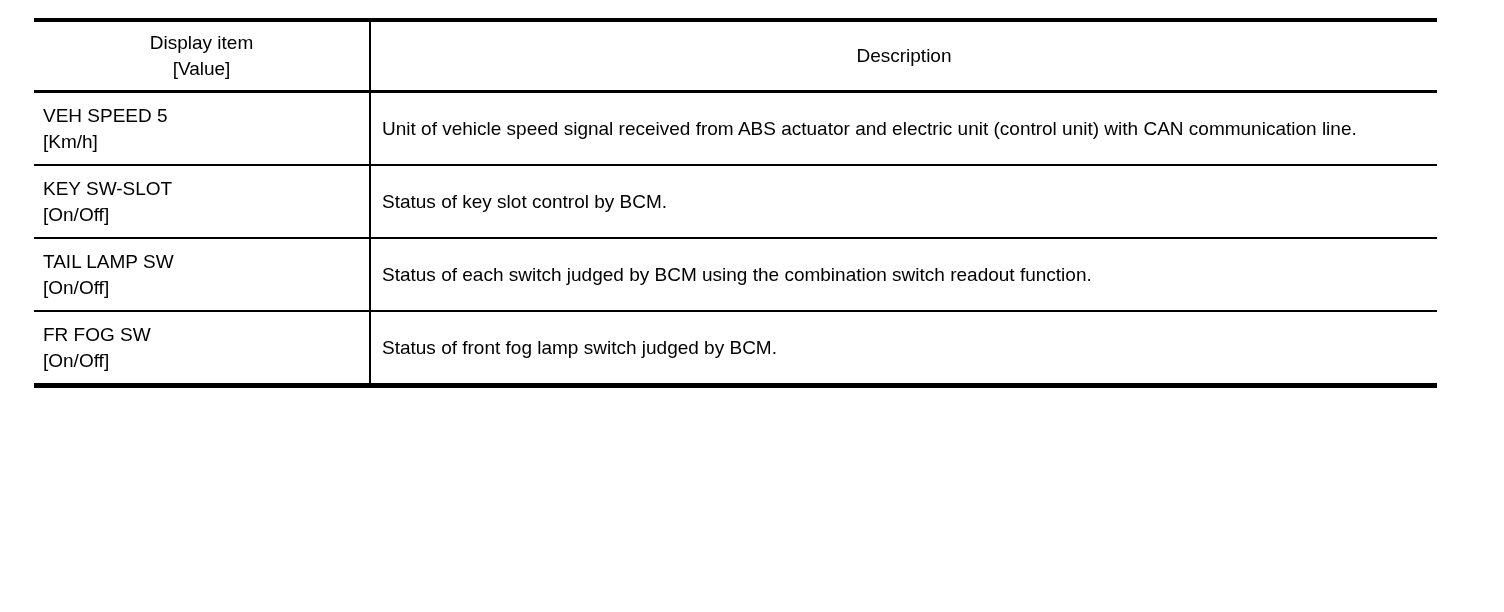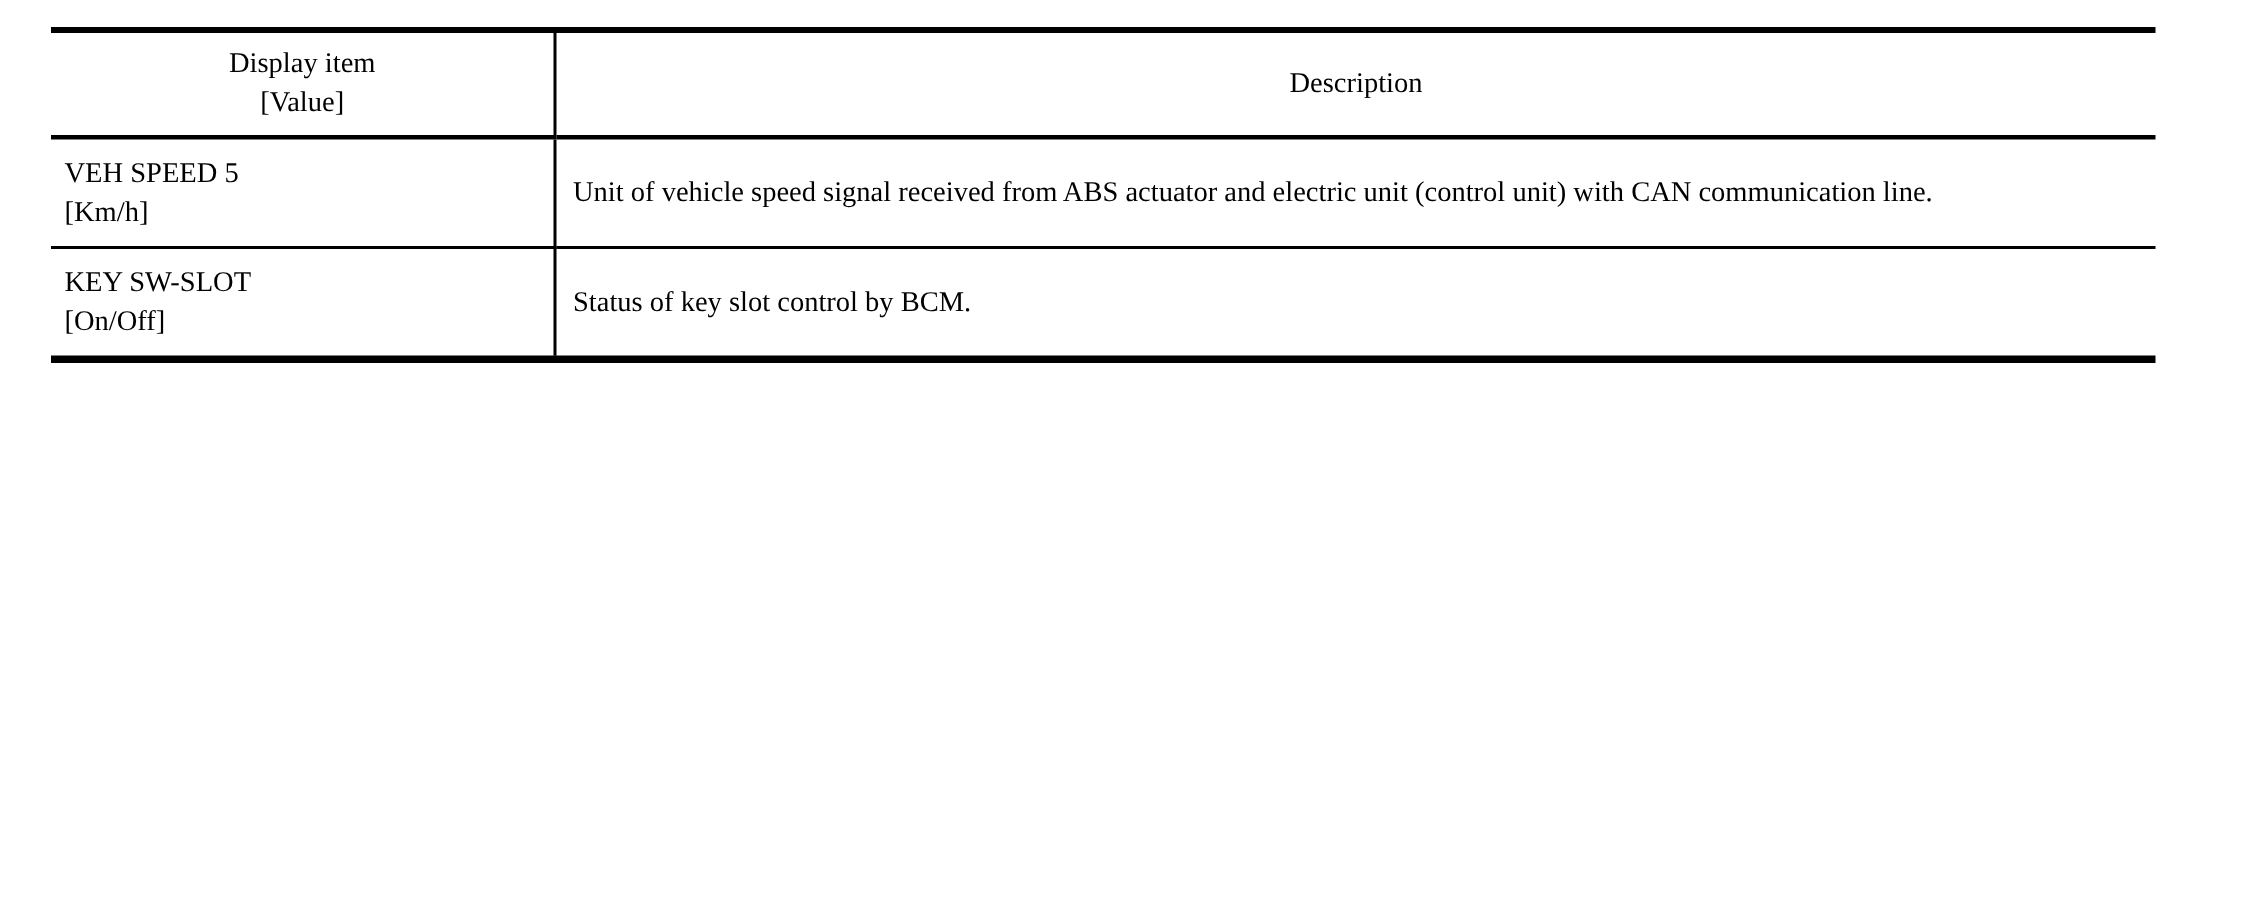--- a/index.html
+++ b/index.html
@@ -5,21 +5,21 @@
   html, body {
     margin: 0;
     padding: 0;
     background: #ffffff;
   }
   .page {
     position: relative;
     width: 1504px;
     height: 612px;
     background: #ffffff;
-    font-family: Liberation Serif, serif;
+    font-family: Liberation Sans, sans-serif;
     color: #000000;
     overflow: hidden;
   }
   table.spec-table {
     position: absolute;
     left: 34px;
     top: 18px;
     width: 1403px;
     border-collapse: collapse;
     table-layout: fixed;
@@ -90,17 +90,35 @@
   <tr>
     <td class="col-item">
       <div class="item-name">KEY SW-SLOT</div>
       <div class="item-unit">[On/Off]</div>
     </td>
     <td class="col-desc">
       <span>Status of key slot control by BCM.</span>
     </td>
   </tr>
 
+  <tr>
+    <td class="col-item">
+      <div class="item-name">TAIL LAMP SW</div>
+      <div class="item-unit">[On/Off]</div>
+    </td>
+    <td class="col-desc">
+      <span>Status of each switch judged by BCM using the combination switch readout function.</span>
+    </td>
+  </tr>
 
+  <tr>
+    <td class="col-item">
+      <div class="item-name">FR FOG SW</div>
+      <div class="item-unit">[On/Off]</div>
+    </td>
+    <td class="col-desc">
+      <span>Status of front fog lamp switch judged by BCM.</span>
+    </td>
+  </tr>
 
 </tbody>
   </table>
 </div>
 
 </body></html>

